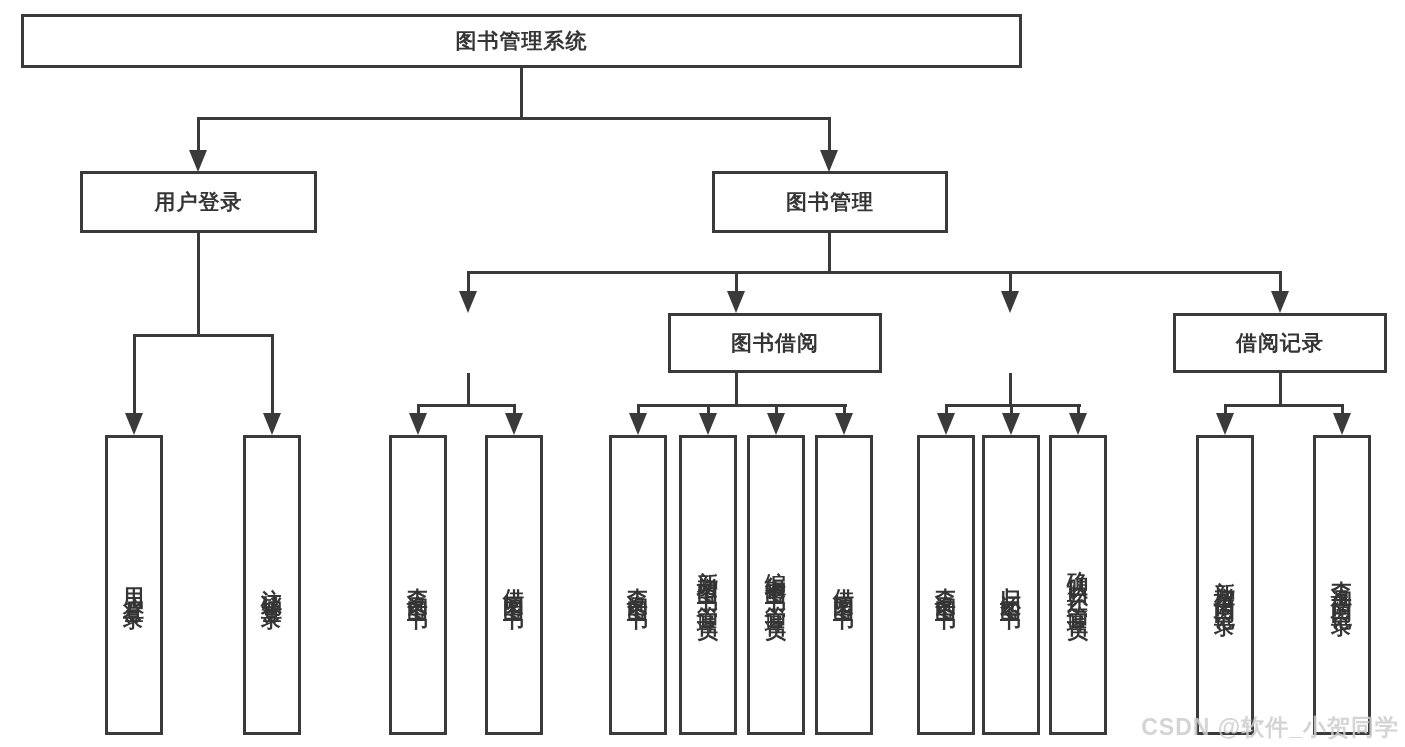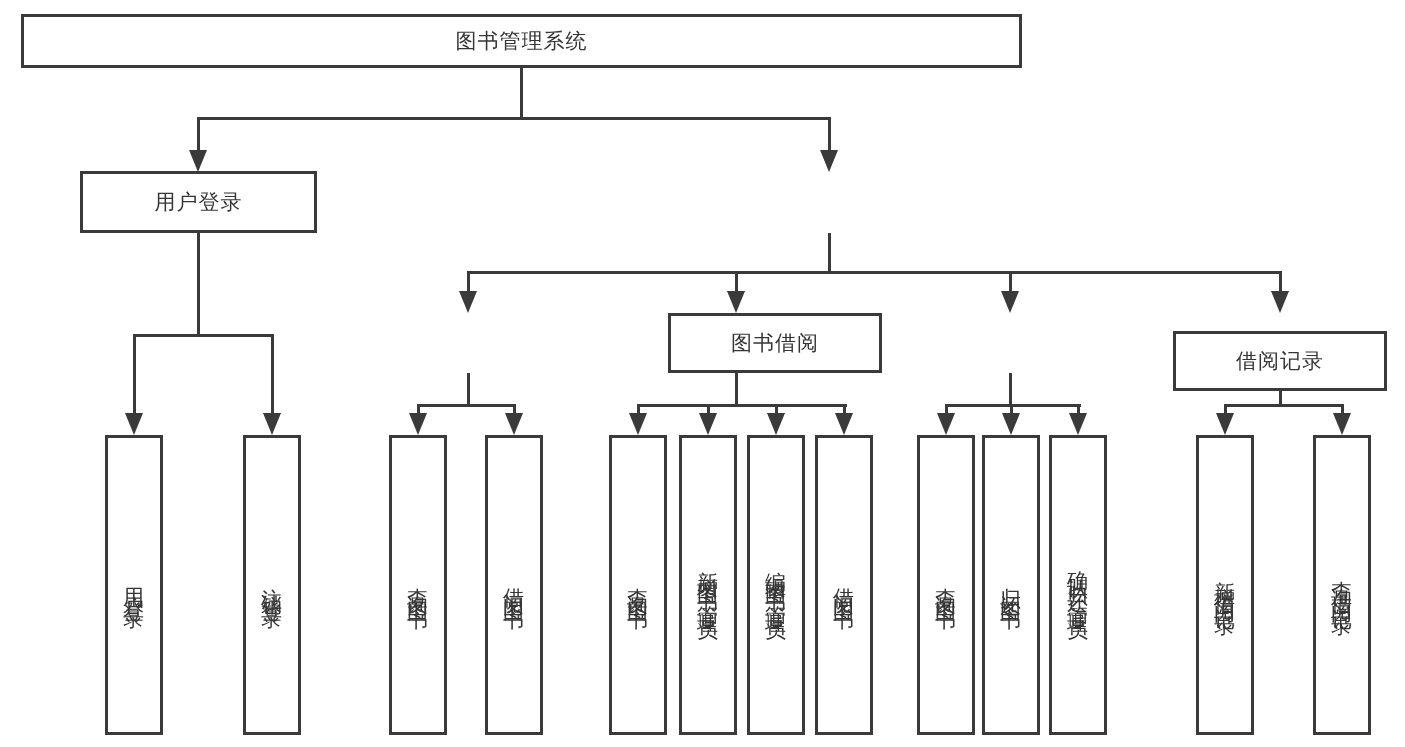--- a/index.html
+++ b/index.html
@@ -1,19 +1,19 @@
 <!DOCTYPE html>
 <html style="--line: #3a3a3a; --text: #353535; --background: #ffffff; --watermark: #cdcdcd;"><head>
 <meta charset="utf-8">
 <title>图书管理系统</title>
 <style>
   html,body{margin:0;padding:0;background:#fff;}
   .canvas{
     position:relative;width:1405px;height:747px;background:var(--background,#ffffff);
-    font-family:"Liberation Sans","DejaVu Sans",sans-serif;overflow:hidden;
+    font-family:"Liberation Sans","DejaVu Sans",sans-serif;overflow:hidden;font-weight:bold;
   }
   .hbox{
     position:absolute;box-sizing:border-box;border:3px solid var(--line,#3a3a3a);
     background:#ffffff;display:flex;align-items:center;justify-content:center;
     font-size:21px;color:var(--text,#353535);letter-spacing:1px;z-index:2;
   }
   .vbox{
     position:absolute;box-sizing:border-box;border:3px solid var(--line,#3a3a3a);
     background:#ffffff;display:flex;align-items:center;justify-content:center;
     width:58px;height:300px;top:435px;font-size:21px;color:var(--text,#353535);z-index:2;
@@ -37,25 +37,28 @@
 
 <div class="canvas">
 
   <div class="hbox" style="left:21px;top:14px;width:1001px;height:54px;">
     <span>图书管理系统</span>
   </div>
 
   <div class="hbox" style="left:80px;top:171px;width:237px;height:62px;">
     <span>用户登录</span>
   </div>
+  <div class="hbox" style="left:712px;top:171px;width:236px;height:62px;">
+    <span>图书管理</span>
+  </div>
 
   <div class="hbox" style="left:630px;top:313px;width:214px;height:60px;margin-left:38px;">
     <span>图书借阅</span>
   </div>
-  <div class="hbox" style="left:1173px;top:331px;width:214px;height:60px;">
+  <div class="hbox" style="left:1173px;top:313px;width:214px;height:60px;">
     <span>借阅记录</span>
   </div>
 
   <div class="vbox" style="left:105px;">
     <span>用户登录</span>
   </div>
   <div class="vbox" style="left:243px;">
     <span>注销登录</span>
   </div>
 
@@ -148,14 +151,15 @@
   <div class="line" style="left:1077px;top:404px;width:3px;height:12px;"></div>
   <div class="arrow" style="left:1069px;top:413px;"></div>
 
   <div class="line" style="left:1279px;top:373px;width:3px;height:33px;"></div>
   <div class="line" style="left:1224px;top:404px;width:120px;height:3px;"></div>
   <div class="line" style="left:1224px;top:404px;width:3px;height:12px;"></div>
   <div class="arrow" style="left:1216px;top:413px;"></div>
   <div class="line" style="left:1341px;top:404px;width:3px;height:12px;"></div>
   <div class="arrow" style="left:1333px;top:413px;"></div>
 
+  <div class="watermark">CSDN @软件_小贺同学</div>
 
 </div>
 
 </body></html>

